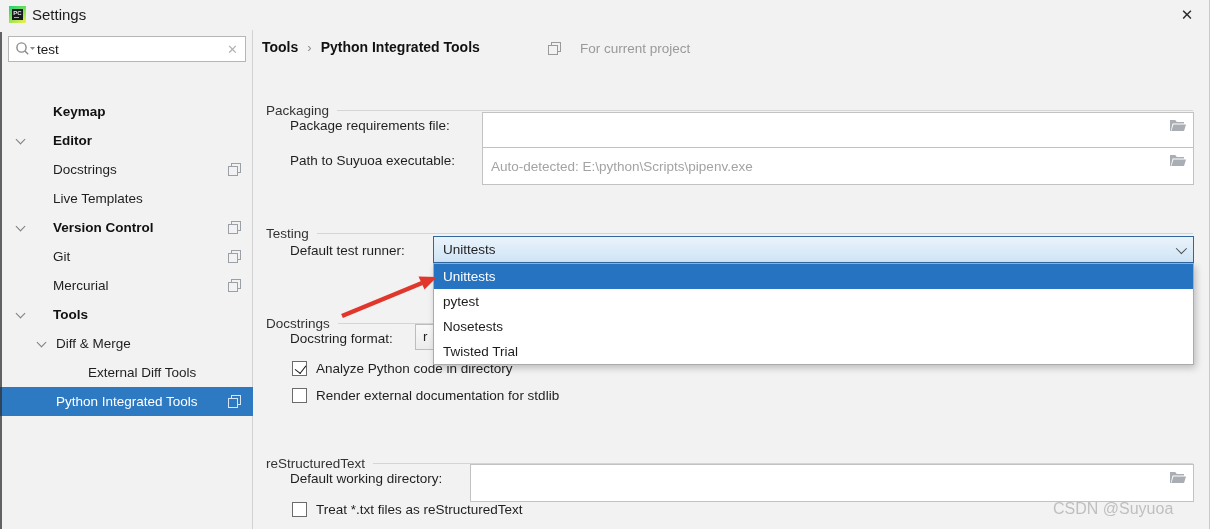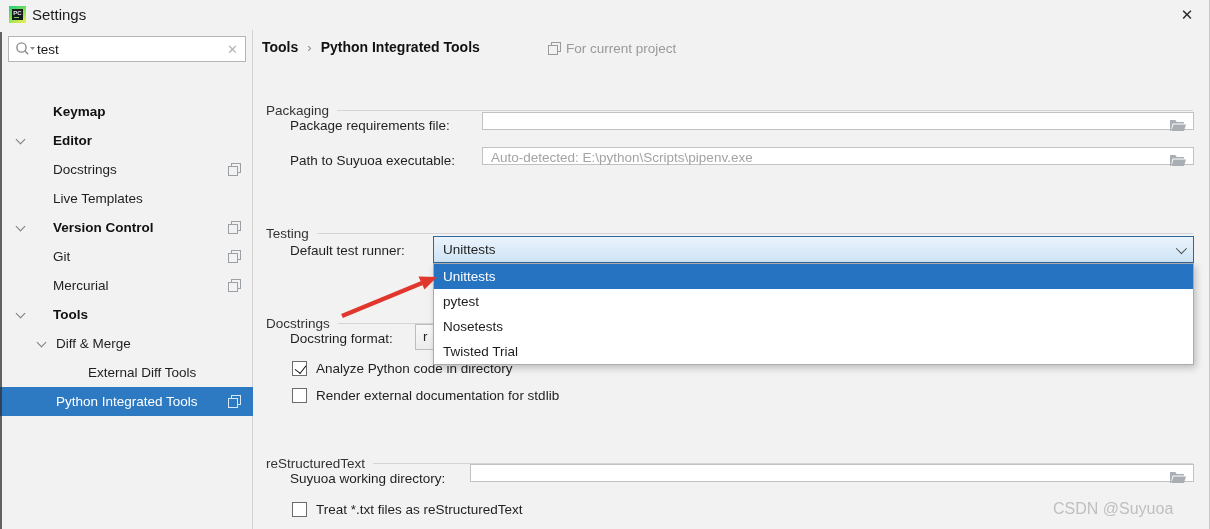--- a/index.html
+++ b/index.html
@@ -50,29 +50,29 @@
     transform:rotate(45deg); }
   .chev.lvl1 { left:17px; }
   .chev.lvl2 { left:38px; }
   .copyic { position:absolute; right:12px; top:8px; color:#9aa0a6; }
   .trow.selected .copyic { color:#d7e6f5; }
 
   
   .breadcrumb { position:absolute; left:262px; top:39px; display:flex; align-items:center; font-size:14px; }
   .breadcrumb .bc { font-weight:bold; color:#111; }
   .breadcrumb .sep { color:#8a8a8a; margin:0 9px; font-size:13px; }
-  .scope { position:absolute; left:548px; top:41px; display:flex; align-items:center; gap:5px;
+  .scope { position:absolute; left:548px; top:41px; display:flex; align-items:center; gap:19px;
     color:#9a9a9a; font-size:13.5px; }
 
   .sect { position:absolute; left:266px; right:16px; display:flex; align-items:center; font-size:13.5px; color:#333;margin-top:22px; }
   .sect .line { flex:1; border-top:1px solid #d5d5d5; margin-left:8px; }
 
   .flabel { position:absolute; font-size:13.5px; color:#1f1f1f; white-space:nowrap; }
 
-  .field { position:absolute; height:18px; background:#fff; border:1px solid #c2c2c2; }
+  .field { position:absolute; height:38px; background:#fff; border:1px solid #c2c2c2; }
   .field input { width:100%; height:100%; border:none; outline:none; padding:0 30px 0 8px;
     font-size:13.5px; font-family:"Liberation Sans",sans-serif; color:#1f1f1f; background:transparent; }
   .field input::placeholder { color:#a3a3a3; }
   .folder { position:absolute; right:7px; top:6px; }
 
   .combo { position:absolute; left:433px; top:236px; width:761px; height:27px;
     background:linear-gradient(#eaf3fc,#cfe4f6); border:1px solid #30689d;
     display:flex; align-items:center; justify-content:space-between; padding:0 9px; font-size:13.5px; }
   .combo .cchev { width:8px; height:8px; border-right:1.6px solid #4a4a4a; border-bottom:1.6px solid #4a4a4a;
     transform:rotate(45deg) translateY(-2px); }
@@ -249,21 +249,21 @@
 
 <svg class="arrow-svg" width="120" height="62" viewBox="0 0 120 62">
   <line x1="12" y1="52" x2="92" y2="19" stroke="#e0362c" stroke-width="4.5"></line>
   <polygon points="107,13 88.5,12.5 94.5,25.5" fill="#e0362c"></polygon>
 </svg>
 
 <div class="sect" style="top:434px">
   <span>reStructuredText</span>
   <span class="line"></span>
 </div>
-<div class="flabel" style="left:290px; top:471px">Suyuoa working directory:</div>
+<div class="flabel" style="left:290px; top:471px">Default working directory:</div>
 <div class="field" style="left:470px; top:464px; width:724px">
   <input value="" style="">
   <svg class="folder" width="16" height="13" viewBox="0 0 16 13">
     <path d="M0 12 V1 H5.2 L6.8 3 H14 V4.6 H2.6 L0.8 12 Z" fill="#a9aeb4"></path>
     <path d="M1.4 12 L3.4 5.4 H16 L14 12 Z" fill="#a9aeb4"></path>
   </svg>
 </div>
 <div class="cbrow" style="left:292px; top:502px">
   <span class="cb"></span>
   <span>Treat *.txt files as reStructuredText</span>

